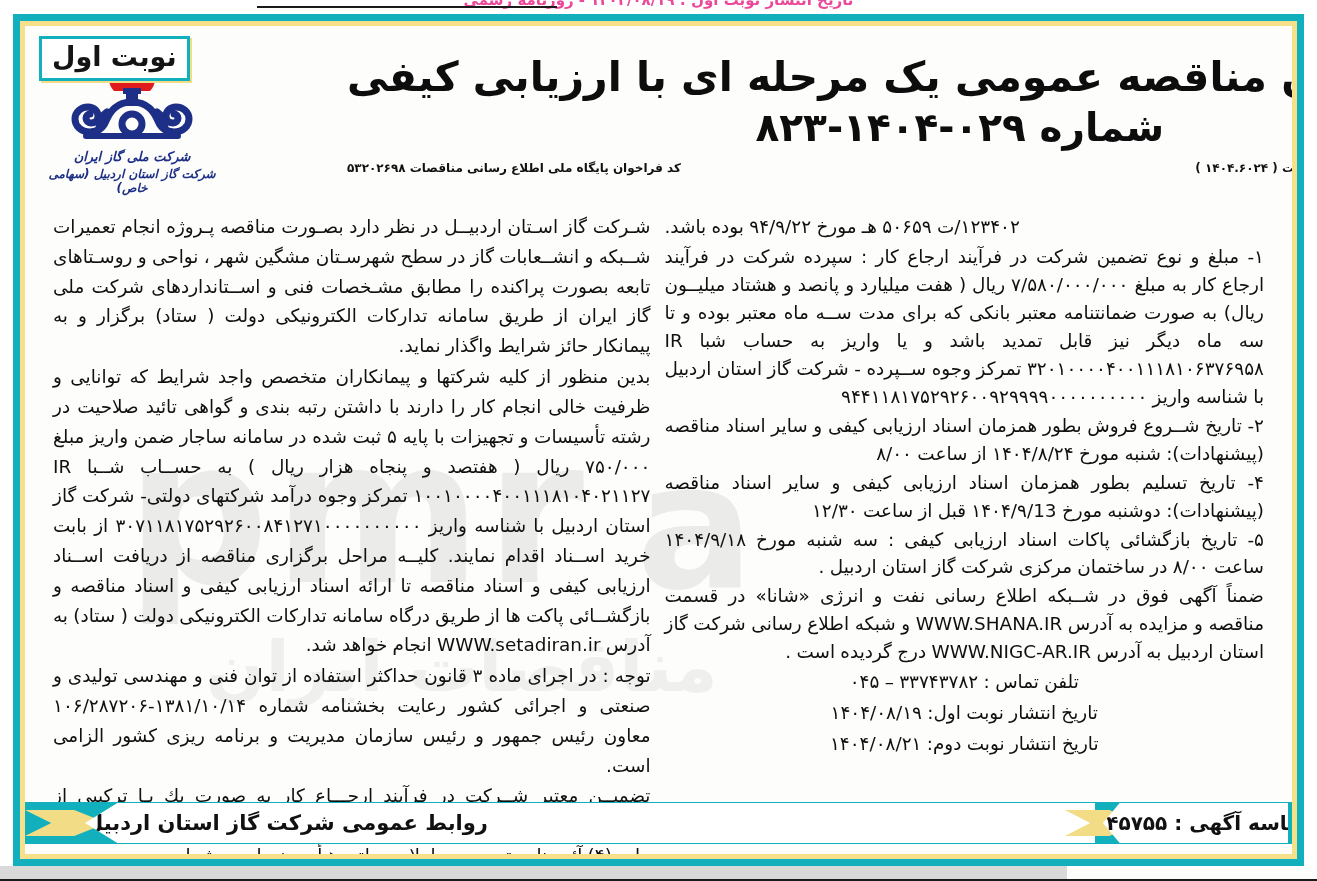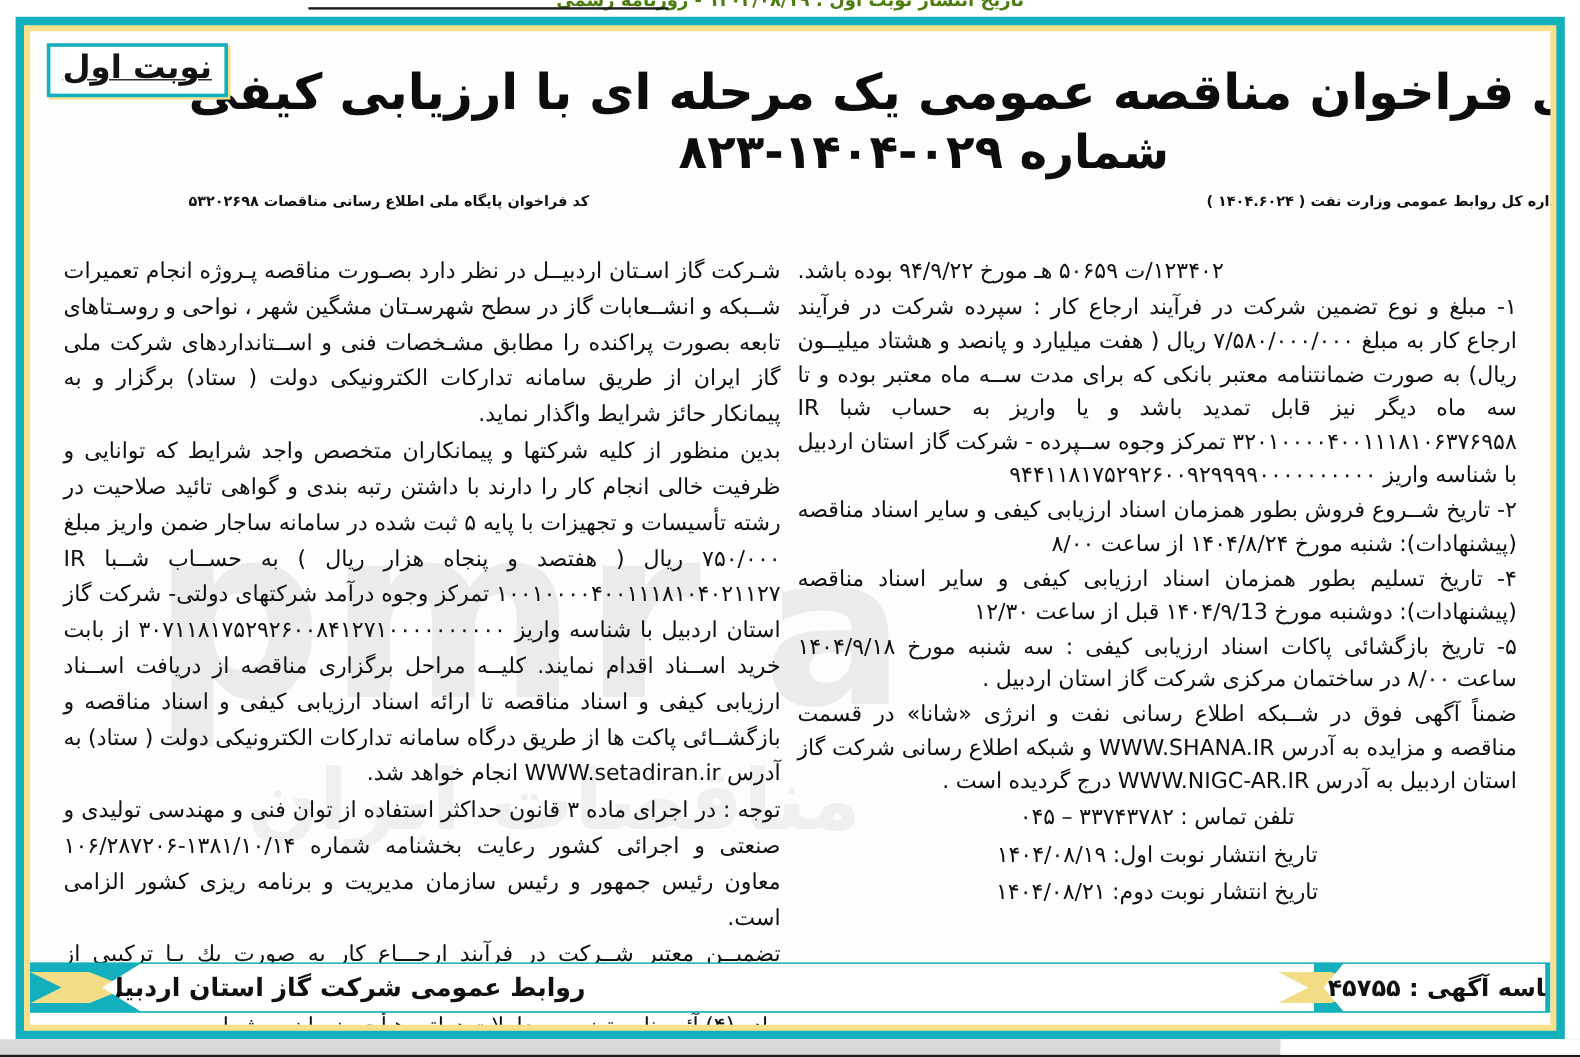--- a/index.html
+++ b/index.html
@@ -12,21 +12,21 @@
     font-family: "DejaVu Sans", "Liberation Sans", sans-serif;
   }
 
   
   .top-bleed {
     position: absolute;
     top: 0; left: 0;
     width: 1317px;
     height: 14px;
     overflow: hidden;
-    color: #4d7c0f;
+    color: #ec4899;
     font-size: 15px;
     font-weight: 700;
     direction: rtl;
     text-align: center;
     line-height: 14px;
     white-space: nowrap;
   }
   .top-bleed span { display: inline-block; transform: translateY(-7px); }
   .top-bleed .rule {
     position: absolute;
@@ -84,21 +84,20 @@
   .wm-b { top: 100px; left: 595px; font-size: 175px; }
   .wm-c { top: 300px; left: 165px; font-size: 70px; color: #e2e2e2; }
 
   
   .round-badge {
     position: absolute;
     top: 10px;
     right: 2px;
     left: auto;
     z-index: 6;
-    text-decoration: underline;
   }
   .round-badge {
     right: auto;
     left: 14px;
   }
   .round-badge-box {
     border: 3px solid #12b0bd;
     background: #ffffff;
     padding: 3px 10px 6px 10px;
     box-shadow: 2px 2px 0 0 #f2dc85;
@@ -327,20 +326,38 @@
   </div>
 
   <div class="round-badge">
     <div class="round-badge-box">
       <span>نوبت اول</span>
     </div>
   </div>
 
   <div class="header">
 
+    <div class="logo-block">
+      <svg class="logo-mark" viewBox="0 0 170 108">
+
+        <path d="M85 3 c-5 9 -12 12 -12 21 c0 4 2 7 4 9 c-6 -1 -9 -5 -9 -10 c-4 5 -6 11 -6 16 c0 5 2 9 5 12 h36 c3 -3 5 -7 5 -12 c0 -5 -2 -11 -6 -16 c0 5 -3 9 -9 10 c2 -2 4 -5 4 -9 c0 -9 -7 -12 -12 -21 z" fill="#e01b1b"></path>
+
+        <rect x="76" y="48" width="18" height="6" fill="#1d2f86"></rect>
+        <rect x="79" y="54" width="12" height="12" fill="#1d2f86"></rect>
+
+        <path d="M85 62 c-16 0 -22 10 -26 19 c-3 7 -9 11 -16 11 c-9 0 -15 -6 -15 -13 c0 -7 6 -12 13 -12 c6 0 10 4 10 9 c0 4 -3 7 -7 7 c-3 0 -5 -2 -5 -5 c0 -2 2 -4 4 -4" fill="none" stroke="#1d2f86" stroke-width="7" stroke-linecap="round"></path>
+        <path d="M85 62 c16 0 22 10 26 19 c3 7 9 11 16 11 c9 0 15 -6 15 -13 c0 -7 -6 -12 -13 -12 c-6 0 -10 4 -10 9 c0 4 3 7 7 7 c3 0 5 -2 5 -5 c0 -2 -2 -4 -4 -4" fill="none" stroke="#1d2f86" stroke-width="7" stroke-linecap="round"></path>
+        <circle cx="85" cy="84" r="10" fill="none" stroke="#1d2f86" stroke-width="7"></circle>
+        <path d="M60 72 c-6 4 -8 10 -8 16" fill="none" stroke="#1d2f86" stroke-width="7" stroke-linecap="round"></path>
+        <path d="M110 72 c6 4 8 10 8 16" fill="none" stroke="#1d2f86" stroke-width="7" stroke-linecap="round"></path>
+        <rect x="36" y="93" width="98" height="6" rx="3" fill="#1d2f86"></rect>
+      </svg>
+      <div class="logo-cap1">شرکت ملی گاز ایران</div>
+      <div class="logo-cap2">شرکت گاز استان اردبیل (سهامی خاص)</div>
+    </div>
 
     <div class="title-block">
       <div class="ad-title">آگهی فراخوان مناقصه عمومی یک مرحله ای با ارزیابی کیفی</div>
       <div class="ad-number">شماره ۰۲۹-۱۴۰۴-۸۲۳</div>
       <div class="sub-row">
         <div>کد فراخوان پایگاه ملی اطلاع رسانی مناقصات ۵۳۲۰۲۶۹۸</div>
         <div>شماره مجوز اداره کل روابط عمومی وزارت نفت ( ۱۴۰۴.۶۰۲۴ )</div>
       </div>
     </div>
 

